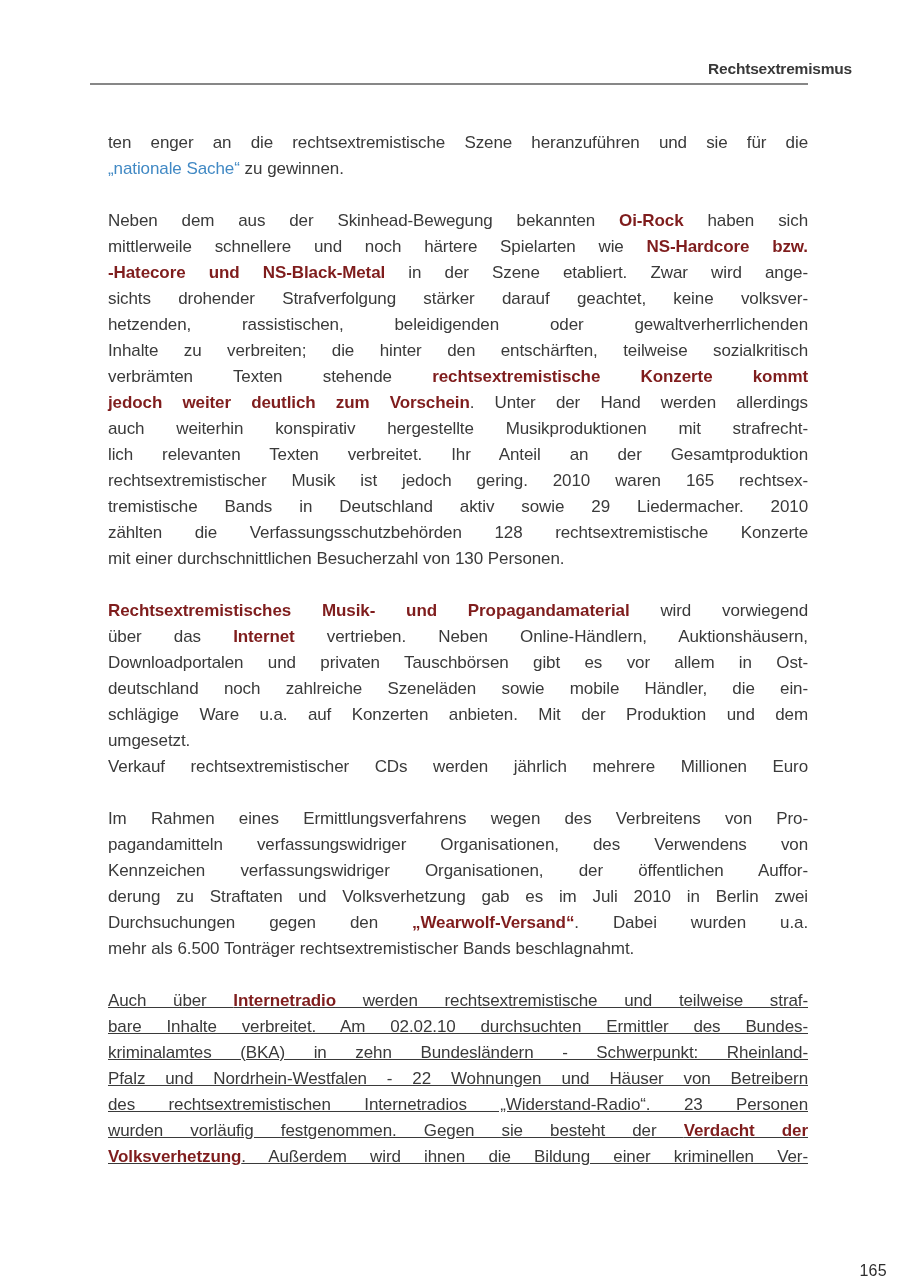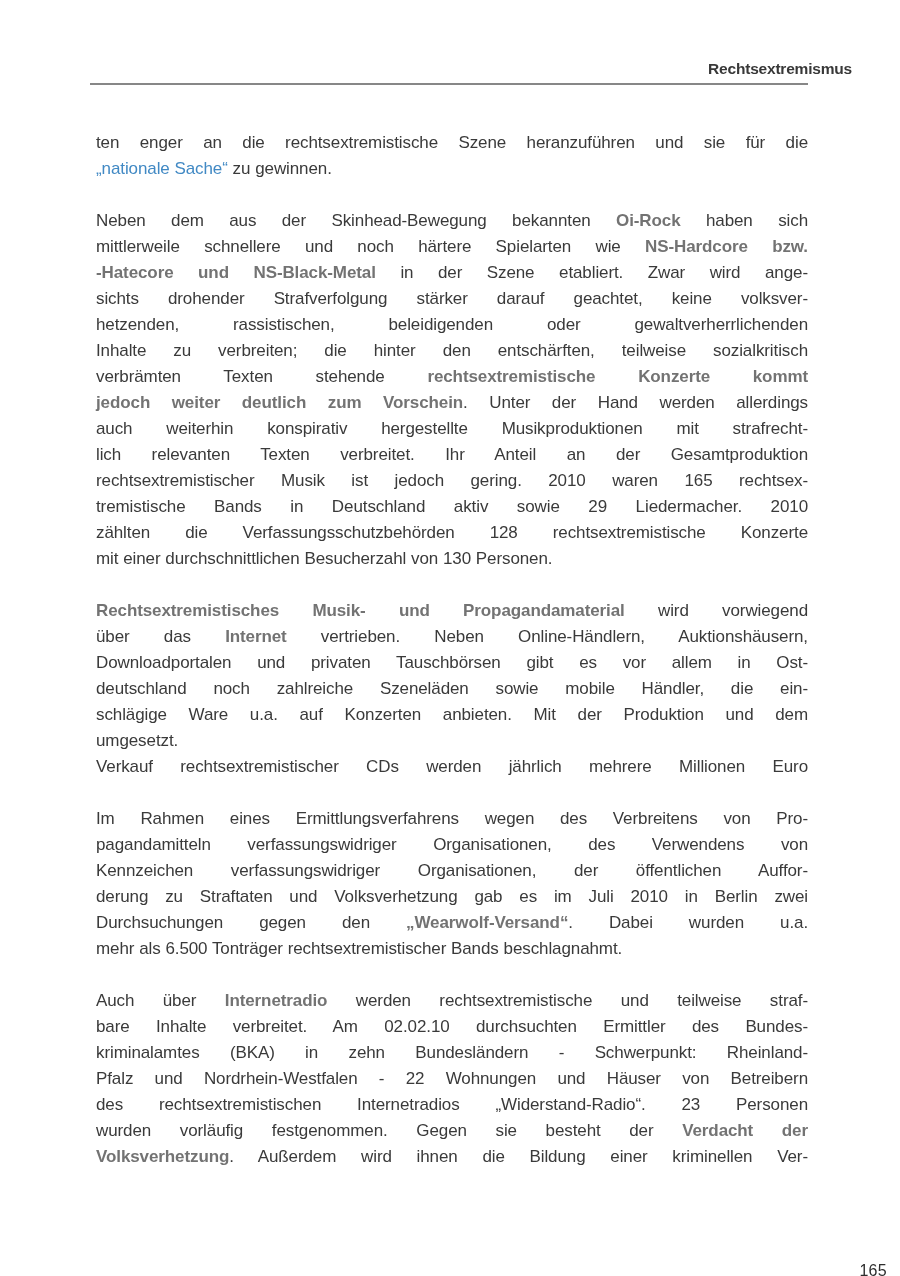--- a/index.html
+++ b/index.html
@@ -33,25 +33,25 @@
   .content {
     position: absolute;
     left: 92px;
     top: 130px;
     width: 716px;
     font-size: 17px;
     line-height: 26px;
     letter-spacing: -0.1px;
     word-spacing: 0.2px;
   }
-  .paragraph { margin: 0 0 26px 4px; }
-  .paragraph:last-child { margin-bottom: 0; }
+  .paragraph { margin: 0 0 26px 16px; }
+  .paragraph:last-child { margin-bottom: 0; text-decoration: underline; }
   .line { text-align: left; }
   .line.j { text-align: justify; text-align-last: justify; }
-  .b { font-weight: bold; color: #737373; }
+  .b { font-weight: bold; color: #7f1d1d; }
   .blue { color: #4189c4; }
   .chapter-tab {
     position: absolute;
     top: 570px;
     right: 0;
     width: 32px;
     height: 122px;
     background: #b54a1e;
   }
   .page-number {

